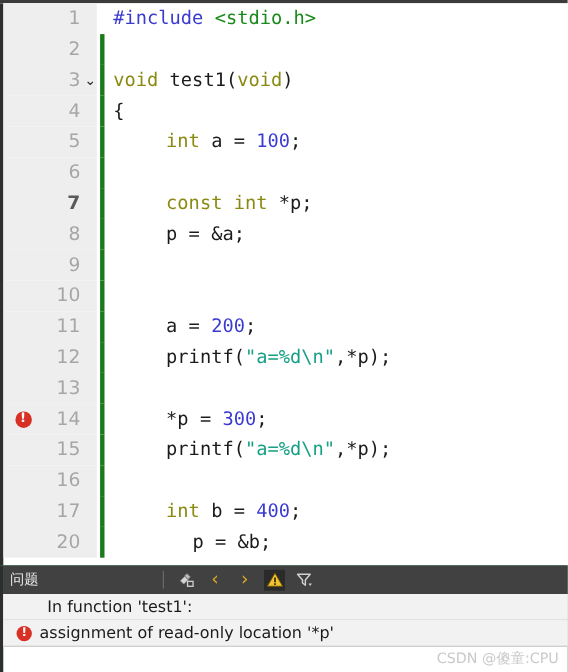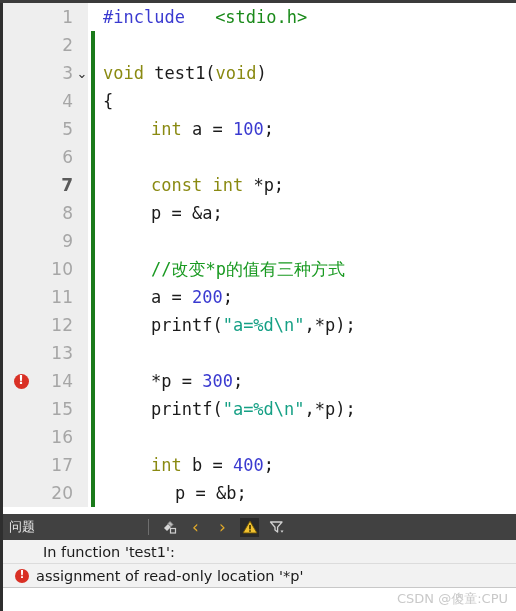--- a/index.html
+++ b/index.html
@@ -257,30 +257,30 @@
 </style>
 </head>
 <body>
 
 <div id="app">
 
   <div class="top-strip"></div>
 
   <div class="editor">
     <div class="code-rows" id="code-rows">
-        <div class="row"><div class="gutter"></div><div class="marker-col"></div><div class="linenum">1</div><div class="fold-col"></div><div class="changebar off"></div><div class="codetext" style="left: 100px; gap: 20px;"><span class="t-pp">#include </span><span class="t-hdr">&lt;stdio.h&gt;</span></div></div>
+        <div class="row"><div class="gutter"></div><div class="marker-col"></div><div class="linenum">1</div><div class="fold-col"></div><div class="changebar off"></div><div class="codetext" style="left: 100px;"><span class="t-pp">#include </span><span class="t-hdr">&lt;stdio.h&gt;</span></div></div>
         <div class="row"><div class="gutter"></div><div class="marker-col"></div><div class="linenum">2</div><div class="fold-col"></div><div class="changebar"></div><div class="codetext" style="left: 100px;"></div></div>
         <div class="row"><div class="gutter"></div><div class="marker-col"></div><div class="linenum">3</div><div class="fold-col"><span class="fold-arrow">⌄</span></div><div class="changebar"></div><div class="codetext" style="left: 100px;"><span class="t-kw">void</span><span class="t-plain"> test1(</span><span class="t-kw">void</span><span class="t-plain">)</span></div></div>
         <div class="row"><div class="gutter"></div><div class="marker-col"></div><div class="linenum">4</div><div class="fold-col"></div><div class="changebar"></div><div class="codetext" style="left: 100px;"><span class="t-plain">{</span></div></div>
         <div class="row"><div class="gutter"></div><div class="marker-col"></div><div class="linenum">5</div><div class="fold-col"></div><div class="changebar"></div><div class="codetext" style="left: 148px;"><span class="t-kw">int</span><span class="t-plain"> a = </span><span class="t-num">100</span><span class="t-plain">;</span></div></div>
         <div class="row"><div class="gutter"></div><div class="marker-col"></div><div class="linenum">6</div><div class="fold-col"></div><div class="changebar"></div><div class="codetext" style="left: 100px;"></div></div>
         <div class="row"><div class="gutter"></div><div class="marker-col"></div><div class="linenum bold">7</div><div class="fold-col"></div><div class="changebar"></div><div class="codetext" style="left: 148px;"><span class="t-kw">const</span><span class="t-plain"> </span><span class="t-kw">int</span><span class="t-plain"> *p;</span></div></div>
         <div class="row"><div class="gutter"></div><div class="marker-col"></div><div class="linenum">8</div><div class="fold-col"></div><div class="changebar"></div><div class="codetext" style="left: 148px;"><span class="t-plain">p = &amp;a;</span></div></div>
         <div class="row"><div class="gutter"></div><div class="marker-col"></div><div class="linenum">9</div><div class="fold-col"></div><div class="changebar"></div><div class="codetext" style="left: 100px;"></div></div>
-        <div class="row"><div class="gutter"></div><div class="marker-col"></div><div class="linenum">10</div><div class="fold-col"></div><div class="changebar"></div><div class="codetext" style="left: 148px;"><span class="t-com">//改变*p的值有三种方式</span></div></div>
+        <div class="row"><div class="gutter"></div><div class="marker-col"></div><div class="linenum">10</div><div class="fold-col"></div><div class="changebar"></div></div>
         <div class="row"><div class="gutter"></div><div class="marker-col"></div><div class="linenum">11</div><div class="fold-col"></div><div class="changebar"></div><div class="codetext" style="left: 148px;"><span class="t-plain">a = </span><span class="t-num">200</span><span class="t-plain">;</span></div></div>
         <div class="row"><div class="gutter"></div><div class="marker-col"></div><div class="linenum">12</div><div class="fold-col"></div><div class="changebar"></div><div class="codetext" style="left: 148px;"><span class="t-plain">printf(</span><span class="t-str">"a=%d\n"</span><span class="t-plain">,*p);</span></div></div>
         <div class="row"><div class="gutter"></div><div class="marker-col"></div><div class="linenum">13</div><div class="fold-col"></div><div class="changebar"></div><div class="codetext" style="left: 100px;"></div></div>
         <div class="row"><div class="gutter"></div><div class="marker-col"><div class="err-dot"></div></div><div class="linenum">14</div><div class="fold-col"></div><div class="changebar"></div><div class="codetext" style="left: 148px;"><span class="t-plain">*p = </span><span class="t-num">300</span><span class="t-plain">;</span></div></div>
         <div class="row"><div class="gutter"></div><div class="marker-col"></div><div class="linenum">15</div><div class="fold-col"></div><div class="changebar"></div><div class="codetext" style="left: 148px;"><span class="t-plain">printf(</span><span class="t-str">"a=%d\n"</span><span class="t-plain">,*p);</span></div></div>
         <div class="row"><div class="gutter"></div><div class="marker-col"></div><div class="linenum">16</div><div class="fold-col"></div><div class="changebar"></div><div class="codetext" style="left: 100px;"></div></div>
         <div class="row"><div class="gutter"></div><div class="marker-col"></div><div class="linenum">17</div><div class="fold-col"></div><div class="changebar"></div><div class="codetext" style="left: 148px;"><span class="t-kw">int</span><span class="t-plain"> b = </span><span class="t-num">400</span><span class="t-plain">;</span></div></div>
         <div class="row"><div class="gutter"></div><div class="marker-col"></div><div class="linenum">20</div><div class="fold-col"></div><div class="changebar"></div><div class="codetext" style="left: 148px; margin-left: 24px;"><span class="t-plain">p = &amp;b;</span></div></div>
       </div>
   </div>

